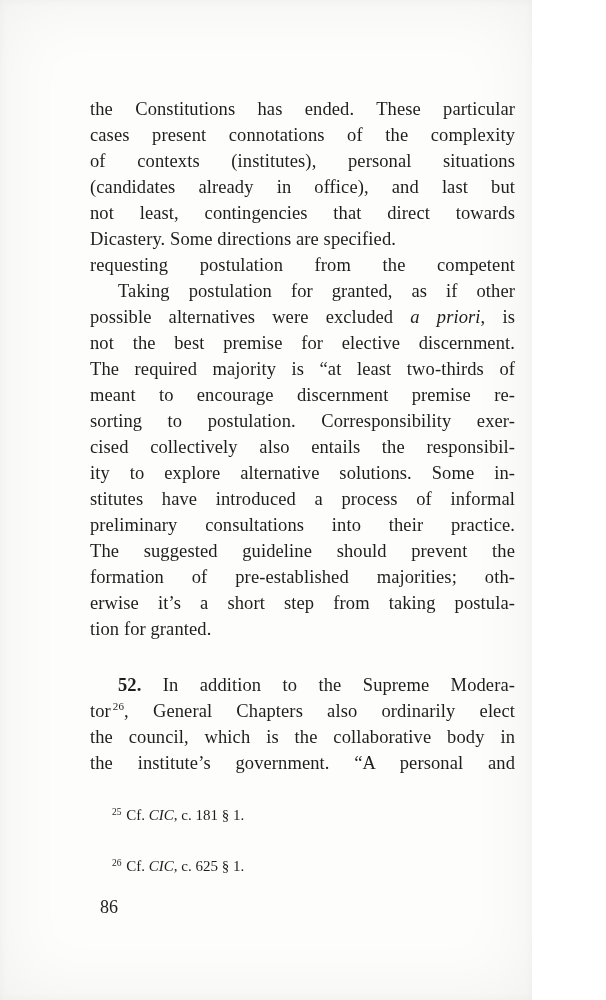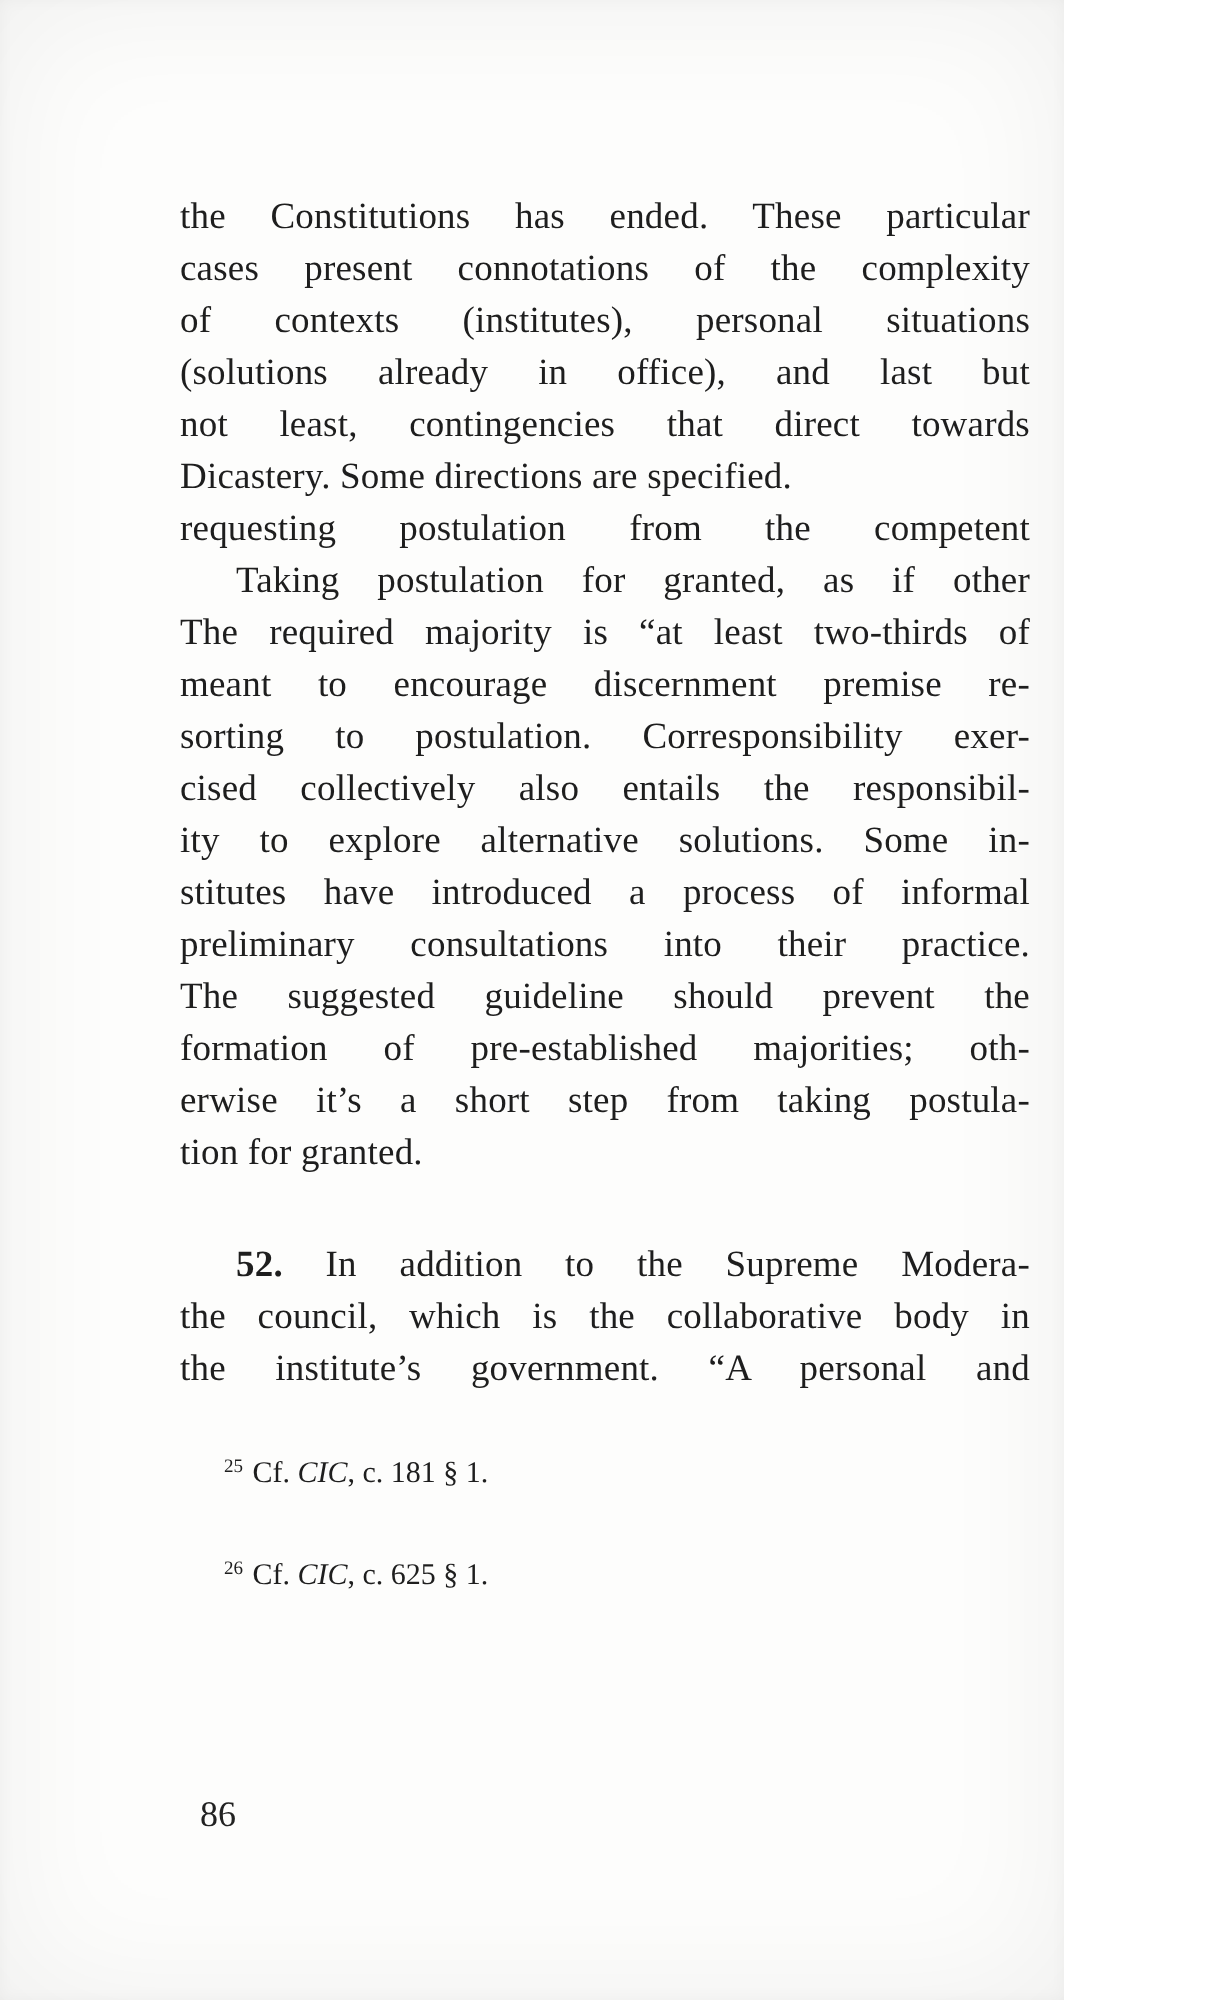--- a/index.html
+++ b/index.html
@@ -81,41 +81,44 @@
 </style>
 </head>
 <body>
 
 <div class="page">
   <div class="text-block">
       <div class="para">
         <div class="line"><span>the Constitutions has ended. These particular</span></div>
         <div class="line"><span>cases present connotations of the complexity</span></div>
         <div class="line"><span>of contexts (institutes), personal situations</span></div>
-        <div class="line"><span>(solutions already in office), and last but</span></div>
+        <div class="line"><span>(candidates already in office), and last but</span></div>
         <div class="line"><span>not least, contingencies that direct towards</span></div>
         <div class="line last"><span>Dicastery. Some directions are specified.</span></div>
         <div class="line"><span>requesting postulation from the competent</span></div>
       </div>
       <div class="para indent">
         <div class="line"><span>Taking postulation for granted, as if other</span></div>
+        <div class="line"><span>possible alternatives were excluded </span><span class="it">a priori</span><span>, is</span></div>
+        <div class="line"><span>not the best premise for elective discernment.</span></div>
         <div class="line"><span>The required majority is “at least two-thirds of</span></div>
         <div class="line"><span>meant to encourage discernment premise re-</span></div>
         <div class="line"><span>sorting to postulation. Corresponsibility exer-</span></div>
         <div class="line"><span>cised collectively also entails the responsibil-</span></div>
         <div class="line"><span>ity to explore alternative solutions. Some in-</span></div>
         <div class="line"><span>stitutes have introduced a process of informal</span></div>
         <div class="line"><span>preliminary consultations into their practice.</span></div>
         <div class="line"><span>The suggested guideline should prevent the</span></div>
         <div class="line"><span>formation of pre-established majorities; oth-</span></div>
         <div class="line"><span>erwise it’s a short step from taking postula-</span></div>
         <div class="line last"><span>tion for granted.</span></div>
       </div>
       <div class="para indent gap">
         <div class="line"><span class="bd">52.</span><span> In addition to the Supreme Modera-</span></div>
+        <div class="line"><span>tor</span><sup>26</sup><span>, General Chapters also ordinarily elect</span></div>
         <div class="line"><span>the council, which is the collaborative body in</span></div>
         <div class="line"><span>the institute’s government. “A personal and</span></div>
       </div>
       <div class="footnotes">
         <div class="footnote"><sup>25</sup><span> Cf. </span><span class="it">CIC</span><span>, c. 181 § 1.</span></div>
         <div class="footnote"><sup>26</sup><span> Cf. </span><span class="it">CIC</span><span>, c. 625 § 1.</span></div>
       </div>
     </div>
   <div class="page-number">86</div>
 </div>

